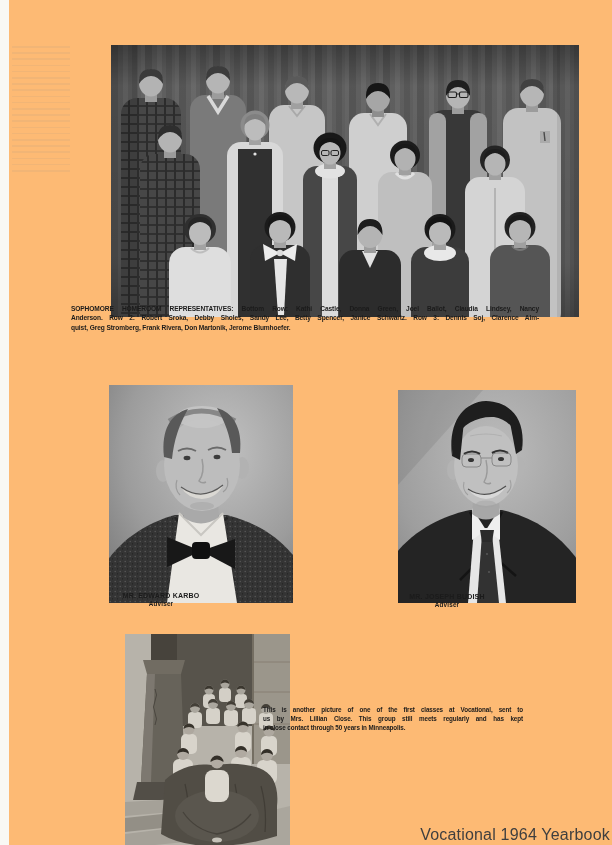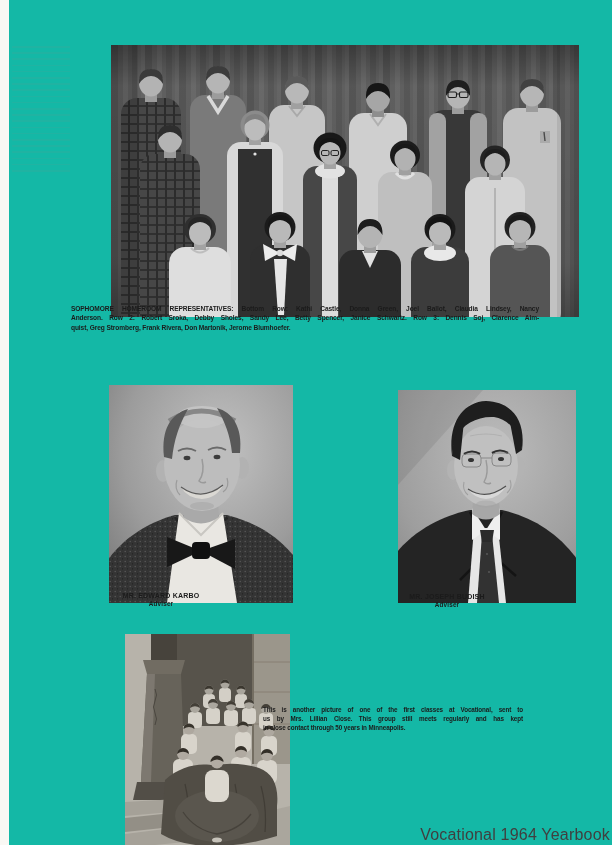--- a/index.html
+++ b/index.html
@@ -3,21 +3,21 @@
 <meta charset="utf-8">
 <style>
   html,body{margin:0;padding:0;}
   body{
     width:612px;height:845px;
     background:#e9e6df;
     font-family:"Liberation Sans", sans-serif;
   }
   .page{
     position:relative;width:612px;height:845px;
-    background:#14b8a6;overflow:hidden;
+    background:#fdba74;overflow:hidden;
   }
   .page::before{ 
     content:"";position:absolute;left:0;top:0;width:9px;height:845px;
     background:#f9f8f4;
   }
   .bleed{
     position:absolute;left:12px;top:46px;width:58px;height:128px;
     background:repeating-linear-gradient(
       to bottom,
       #8f8d88 0px, #8f8d88 1.6px,

